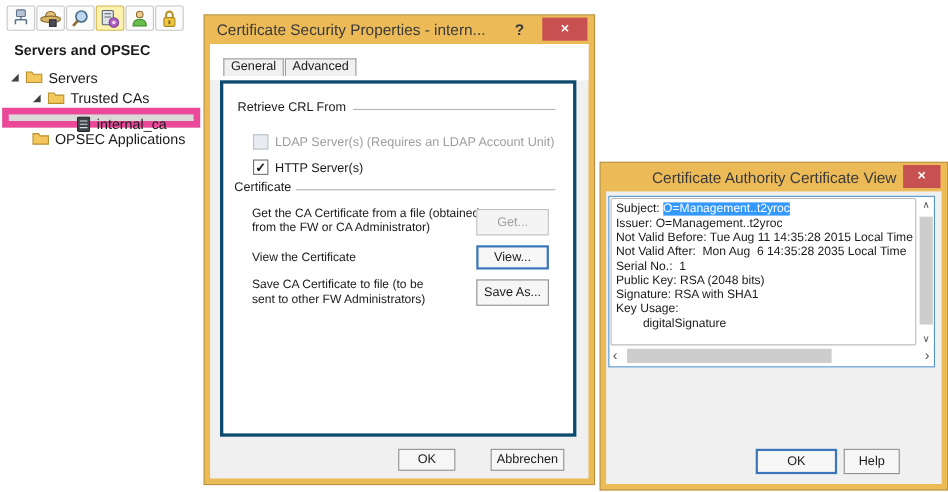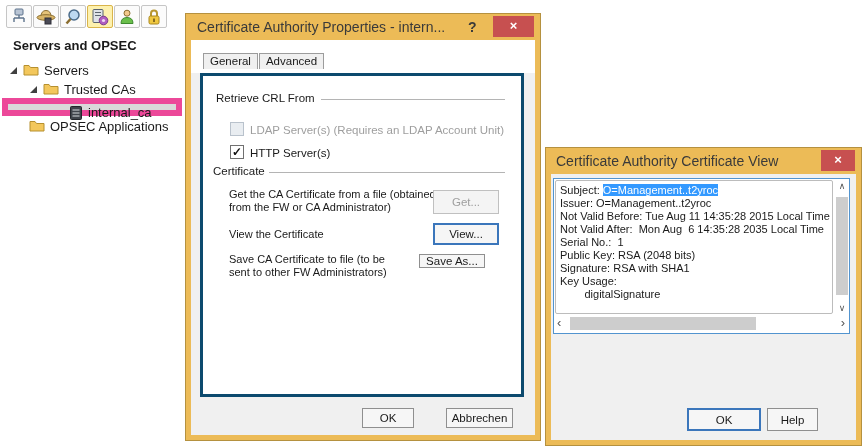--- a/index.html
+++ b/index.html
@@ -18,21 +18,21 @@
   .trow .lbl { position:absolute; top:2px; }
   .tri { position:absolute; top:6px; width:0; height:0;
     border-left:7px solid transparent; border-bottom:7px solid #404040; }
   .ticon { position:absolute; top:2px; }
   .trow.selected { background:#d9d9d9; border:6px solid #ec4899; }
 
   
   .dialog { position:absolute; background:#ecbb57; box-shadow:0 0 0 1px #b5913f; }
   .titlebar { position:absolute; left:0; top:0; right:0; height:26px; }
   .dtitle { position:absolute; left:11px; top:0; line-height:26px; font-size:14px; color:#3a3a3a; white-space:nowrap; }
-  .dtitle.centered { left:10px; right:46px; text-align:left; }
+  .dtitle.centered { left:10px; right:46px; text-align:right; }
   .helpbtn { position:absolute; top:0; line-height:26px; font-size:14px; font-weight:bold; color:#3a3a3a; }
   .closebtn { position:absolute; top:2px; right:6px; height:21px; background:#c75050; color:#fff;
     font-size:13px; font-weight:bold; text-align:center; line-height:20px; }
   .dbody { position:absolute; left:5px; right:5px; top:26px; bottom:5px; background:#f0f0f0; }
 
   
   .tabstrip-bg { position:absolute; left:0; right:0; top:0; height:33px; background:#fff; }
   .tabpage { position:absolute; left:9px; top:33px; width:324px; height:324px; background:#fff; border:3px solid #0c4a6e; }
   .tabs { position:absolute; left:12px; top:13px; height:21px; display:flex; align-items:flex-start; z-index:2; }
   .tab { height:16px; line-height:15px; padding:0 6px; font-size:11.5px; background:#f0f0f0;
@@ -157,21 +157,21 @@
         <svg width="16" height="13" viewBox="0 0 16 13">
           <path d="M1 2.5 h5 l1.5 2 H15 V12 H1 Z" fill="#f3c75c" stroke="#b6902f"></path>
         </svg>
       </span>
       <span class="lbl" style="left:48px">OPSEC Applications</span>
     </div>
   </div>
 
   <div class="dialog" style="left:186px;top:14px;width:354px;height:426px">
     <div class="titlebar">
-      <span class="dtitle">Certificate Authority Properties - intern...</span>
+      <span class="dtitle">Certificate Security Properties - intern...</span>
       <span class="helpbtn" style="left:282px">?</span>
       <span class="closebtn" style="width:41px">×</span>
     </div>
     <div class="dbody">
       <div class="tabstrip-bg"></div>
       <div class="tabs">
         <div class="tab">General</div>
         <div class="tab">Advanced</div>
       </div>
 
@@ -191,21 +191,21 @@
 
         <div class="body-text" style="left:26px;top:112px">Get the CA Certificate from a file (obtained</div>
         <div class="body-text" style="left:26px;top:125px">from the FW or CA Administrator)</div>
         <button class="btn disabled" style="left:230px;top:114px;width:66px;height:24px">Get...</button>
 
         <div class="body-text" style="left:26px;top:152px">View the Certificate</div>
         <button class="btn focused" style="left:230px;top:147px;width:66px;height:22px">View...</button>
 
         <div class="body-text" style="left:26px;top:177px">Save CA Certificate to file (to be</div>
         <div class="body-text" style="left:26px;top:190px">sent to other FW Administrators)</div>
-        <button class="btn" style="left:216px;top:178px;width:66px;height:14px">Save As...</button>
+        <button class="btn" style="left:230px;top:178px;width:66px;height:24px">Save As...</button>
       </div>
 
       <button class="btn" style="left:171px;top:368px;width:52px;height:20px">OK</button>
       <button class="btn" style="left:255px;top:368px;width:67px;height:20px">Abbrechen</button>
     </div>
   </div>
 
   <div class="dialog" style="left:546px;top:148px;width:315px;height:297px">
     <div class="titlebar">
       <span class="dtitle centered">Certificate Authority Certificate View</span>

